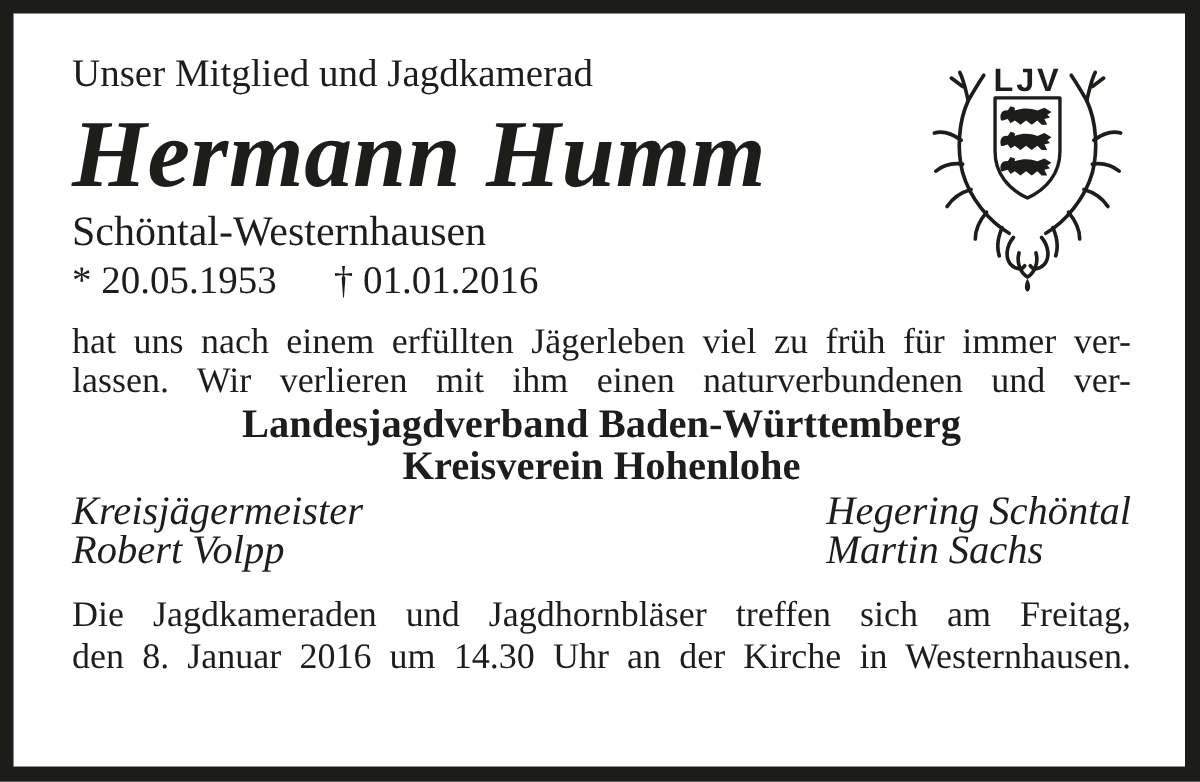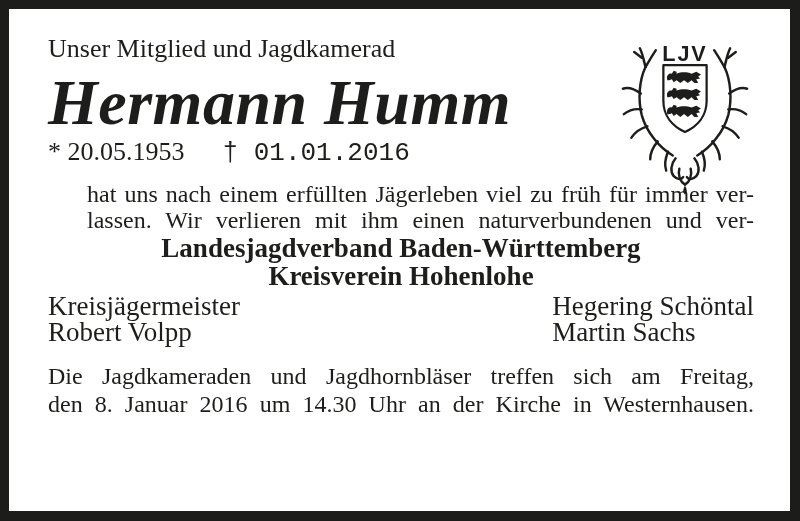--- a/index.html
+++ b/index.html
@@ -34,38 +34,38 @@
     font-weight:700;letter-spacing:.5px;font-style:italic;
   }
   .place{
     margin-top:3px;
     font-size:28px;line-height:32px;
   }
   .dates{
     margin-top:1px;
     font-size:26px;line-height:30px;
   }
-  .dates .death{margin-left:38px;font-family:Liberation Mono, monospace;}
+  .dates .death{margin-left:38px;}
   .tribute{
     margin-top:13px;
-    font-size:24px;line-height:26px;margin-left:39px;
+    font-size:24px;line-height:26px;
   }
   .jline{
     text-align:justify;
     text-align-last:justify;
   }
   .org{
     margin-top:1px;
     font-size:27px;line-height:28px;
     font-weight:700;text-align:center;
   }
   .sig-row{
     margin-top:3px;
     display:flex;justify-content:space-between;
-    font-size:27px;line-height:26px;
+    font-size:27px;line-height:26px;font-style:italic;
   }
   .meeting{
     margin-top:17px;
     font-size:24px;line-height:28px;
   }
   .crest{
     position:absolute;
     top:28px;right:38px;
     width:134px;height:158px;
   }
@@ -103,20 +103,21 @@
         <use href="#lion" transform="translate(0,18)"></use>
         <use href="#lion" transform="translate(0,36)"></use>
       </g>
       <text x="70" y="25" text-anchor="middle" font-family="Liberation Sans, DejaVu Sans, sans-serif" font-size="23" font-weight="bold" letter-spacing="2" fill="#1d1d1b">LJV</text>
     </svg>
 
     <div class="subtitle">Unser Mitglied und Jagdkamerad</div>
 
     <h1 class="deceased">Hermann Humm</h1>
 
+    <div class="place">Schöntal-Westernhausen</div>
 
     <div class="dates">
       <span class="birth">* 20.05.1953</span><span class="death">† 01.01.2016</span>
     </div>
 
     <div class="tribute">
         <div class="jline">hat uns nach einem erfüllten Jägerleben viel zu früh für immer ver-</div>
         <div class="jline">lassen. Wir verlieren mit ihm einen naturverbundenen und ver-</div>
       </div>
 

